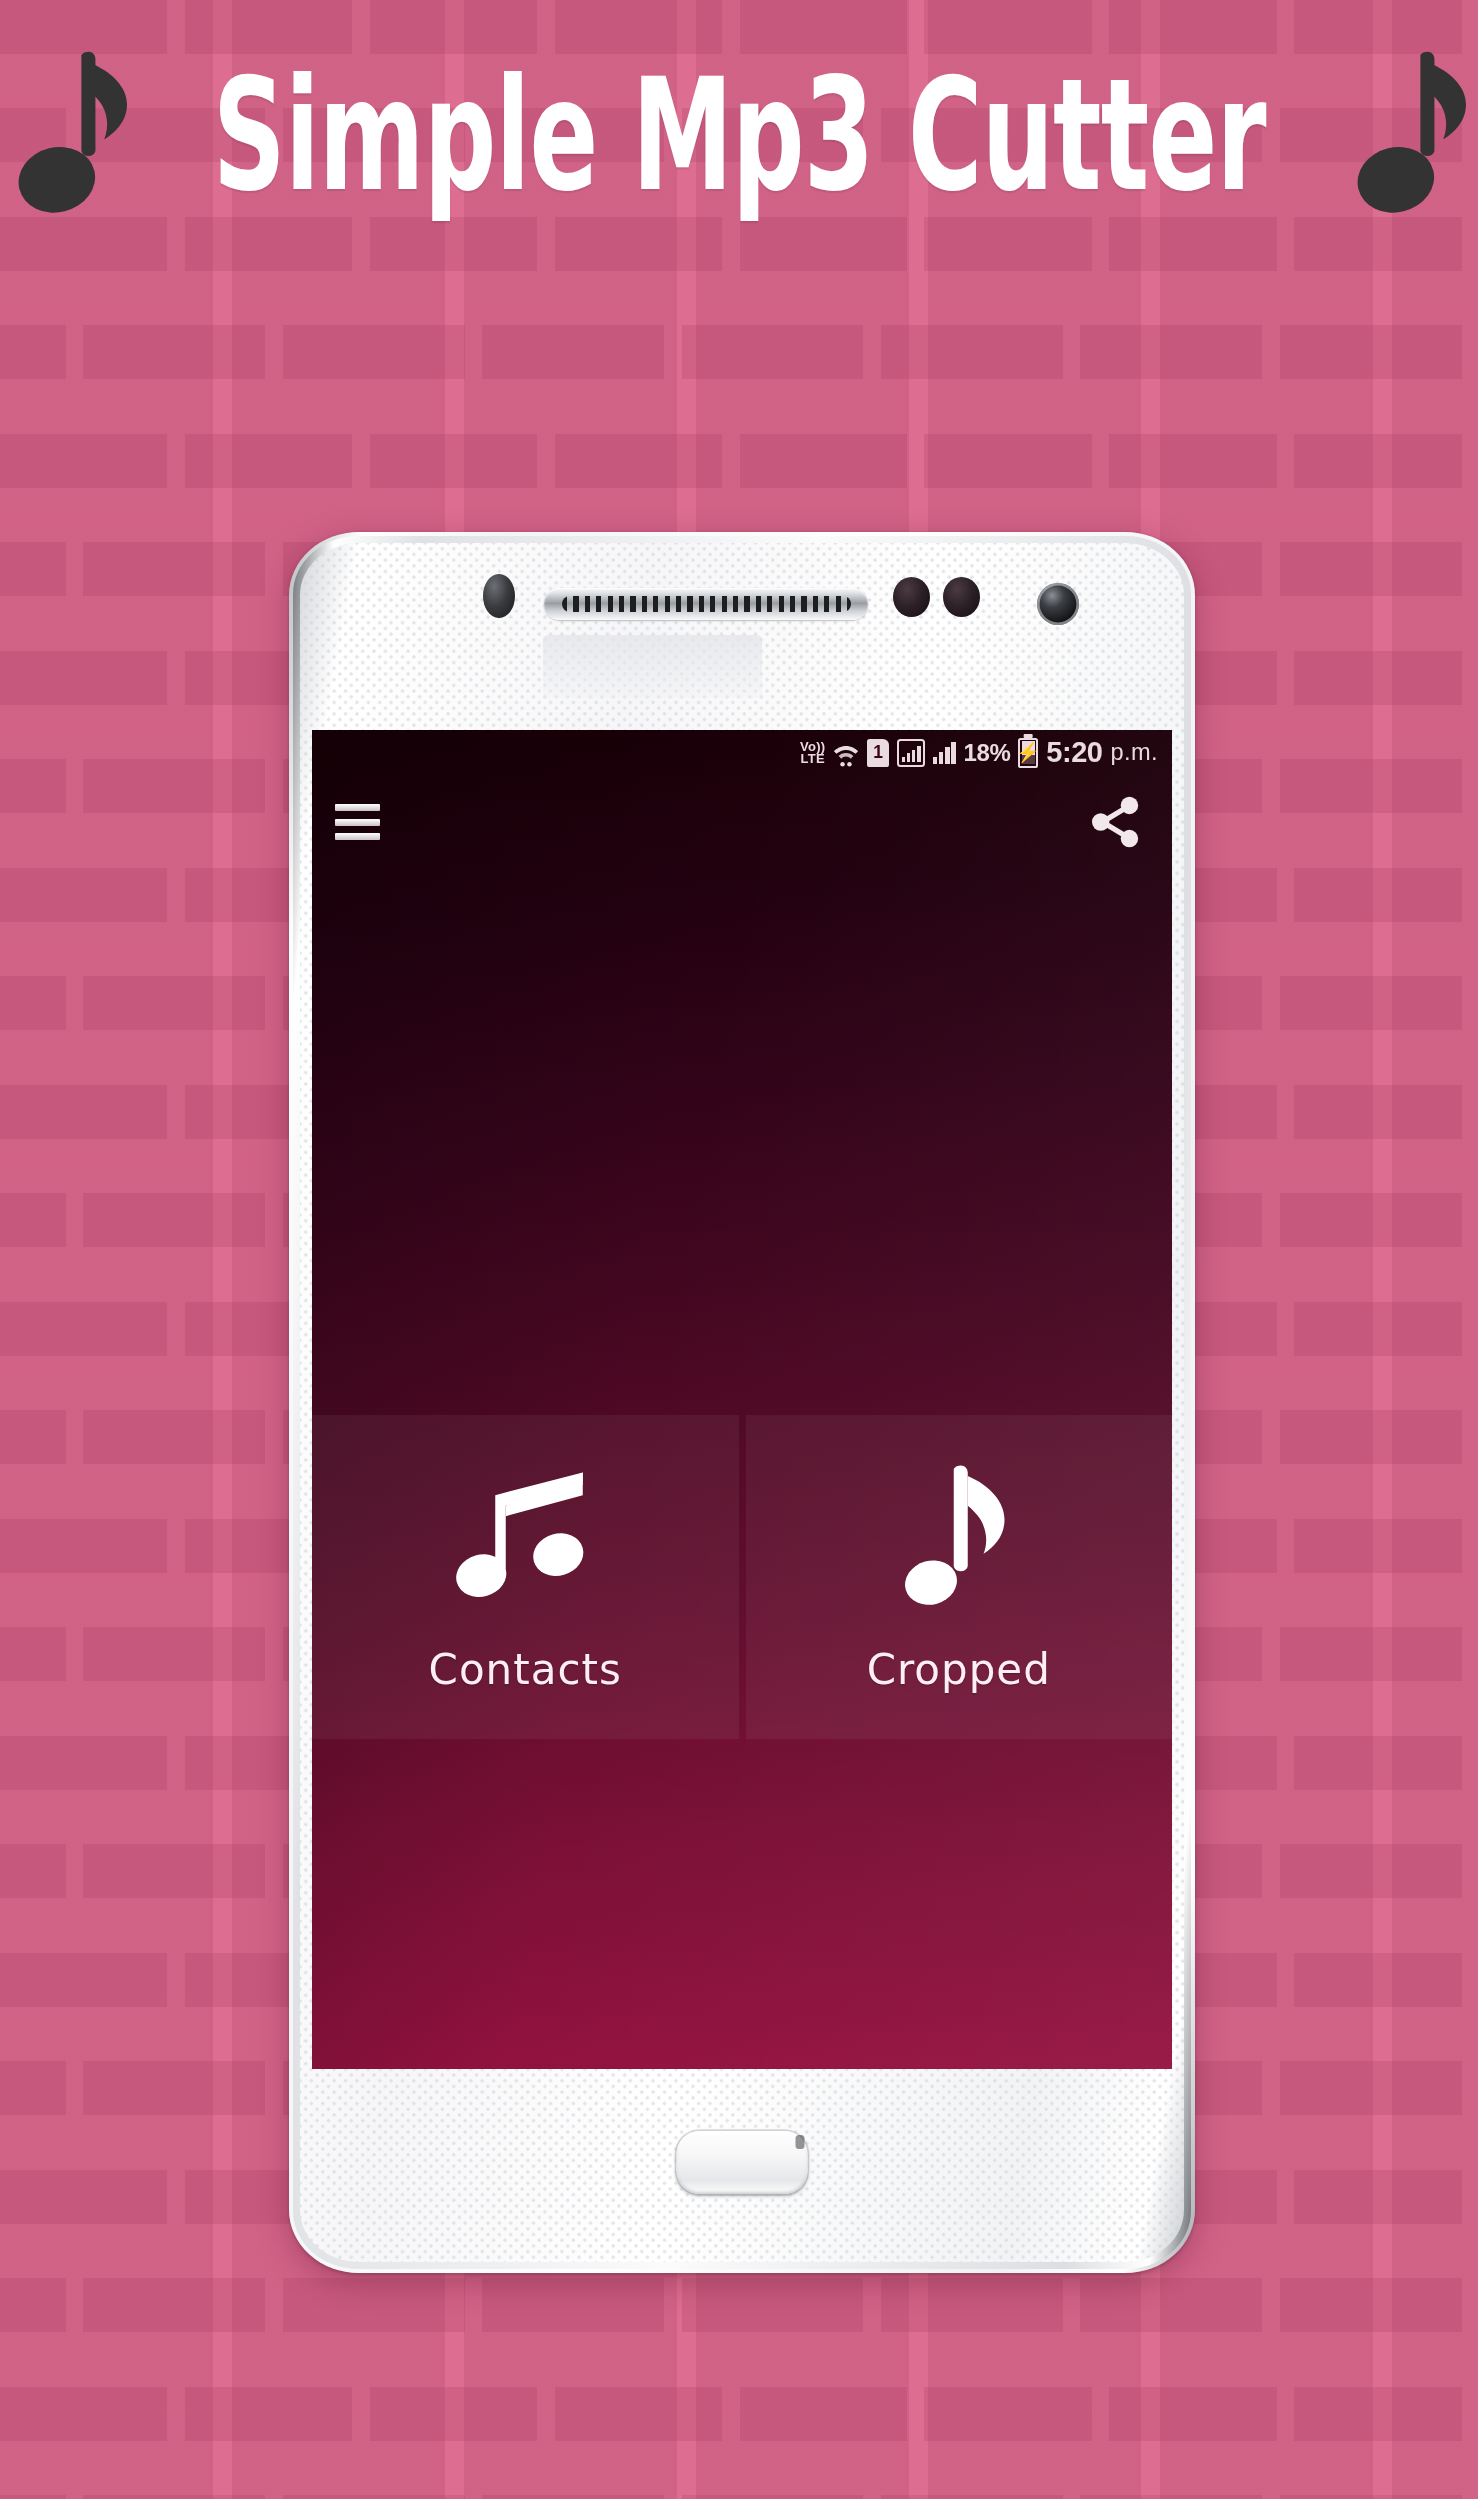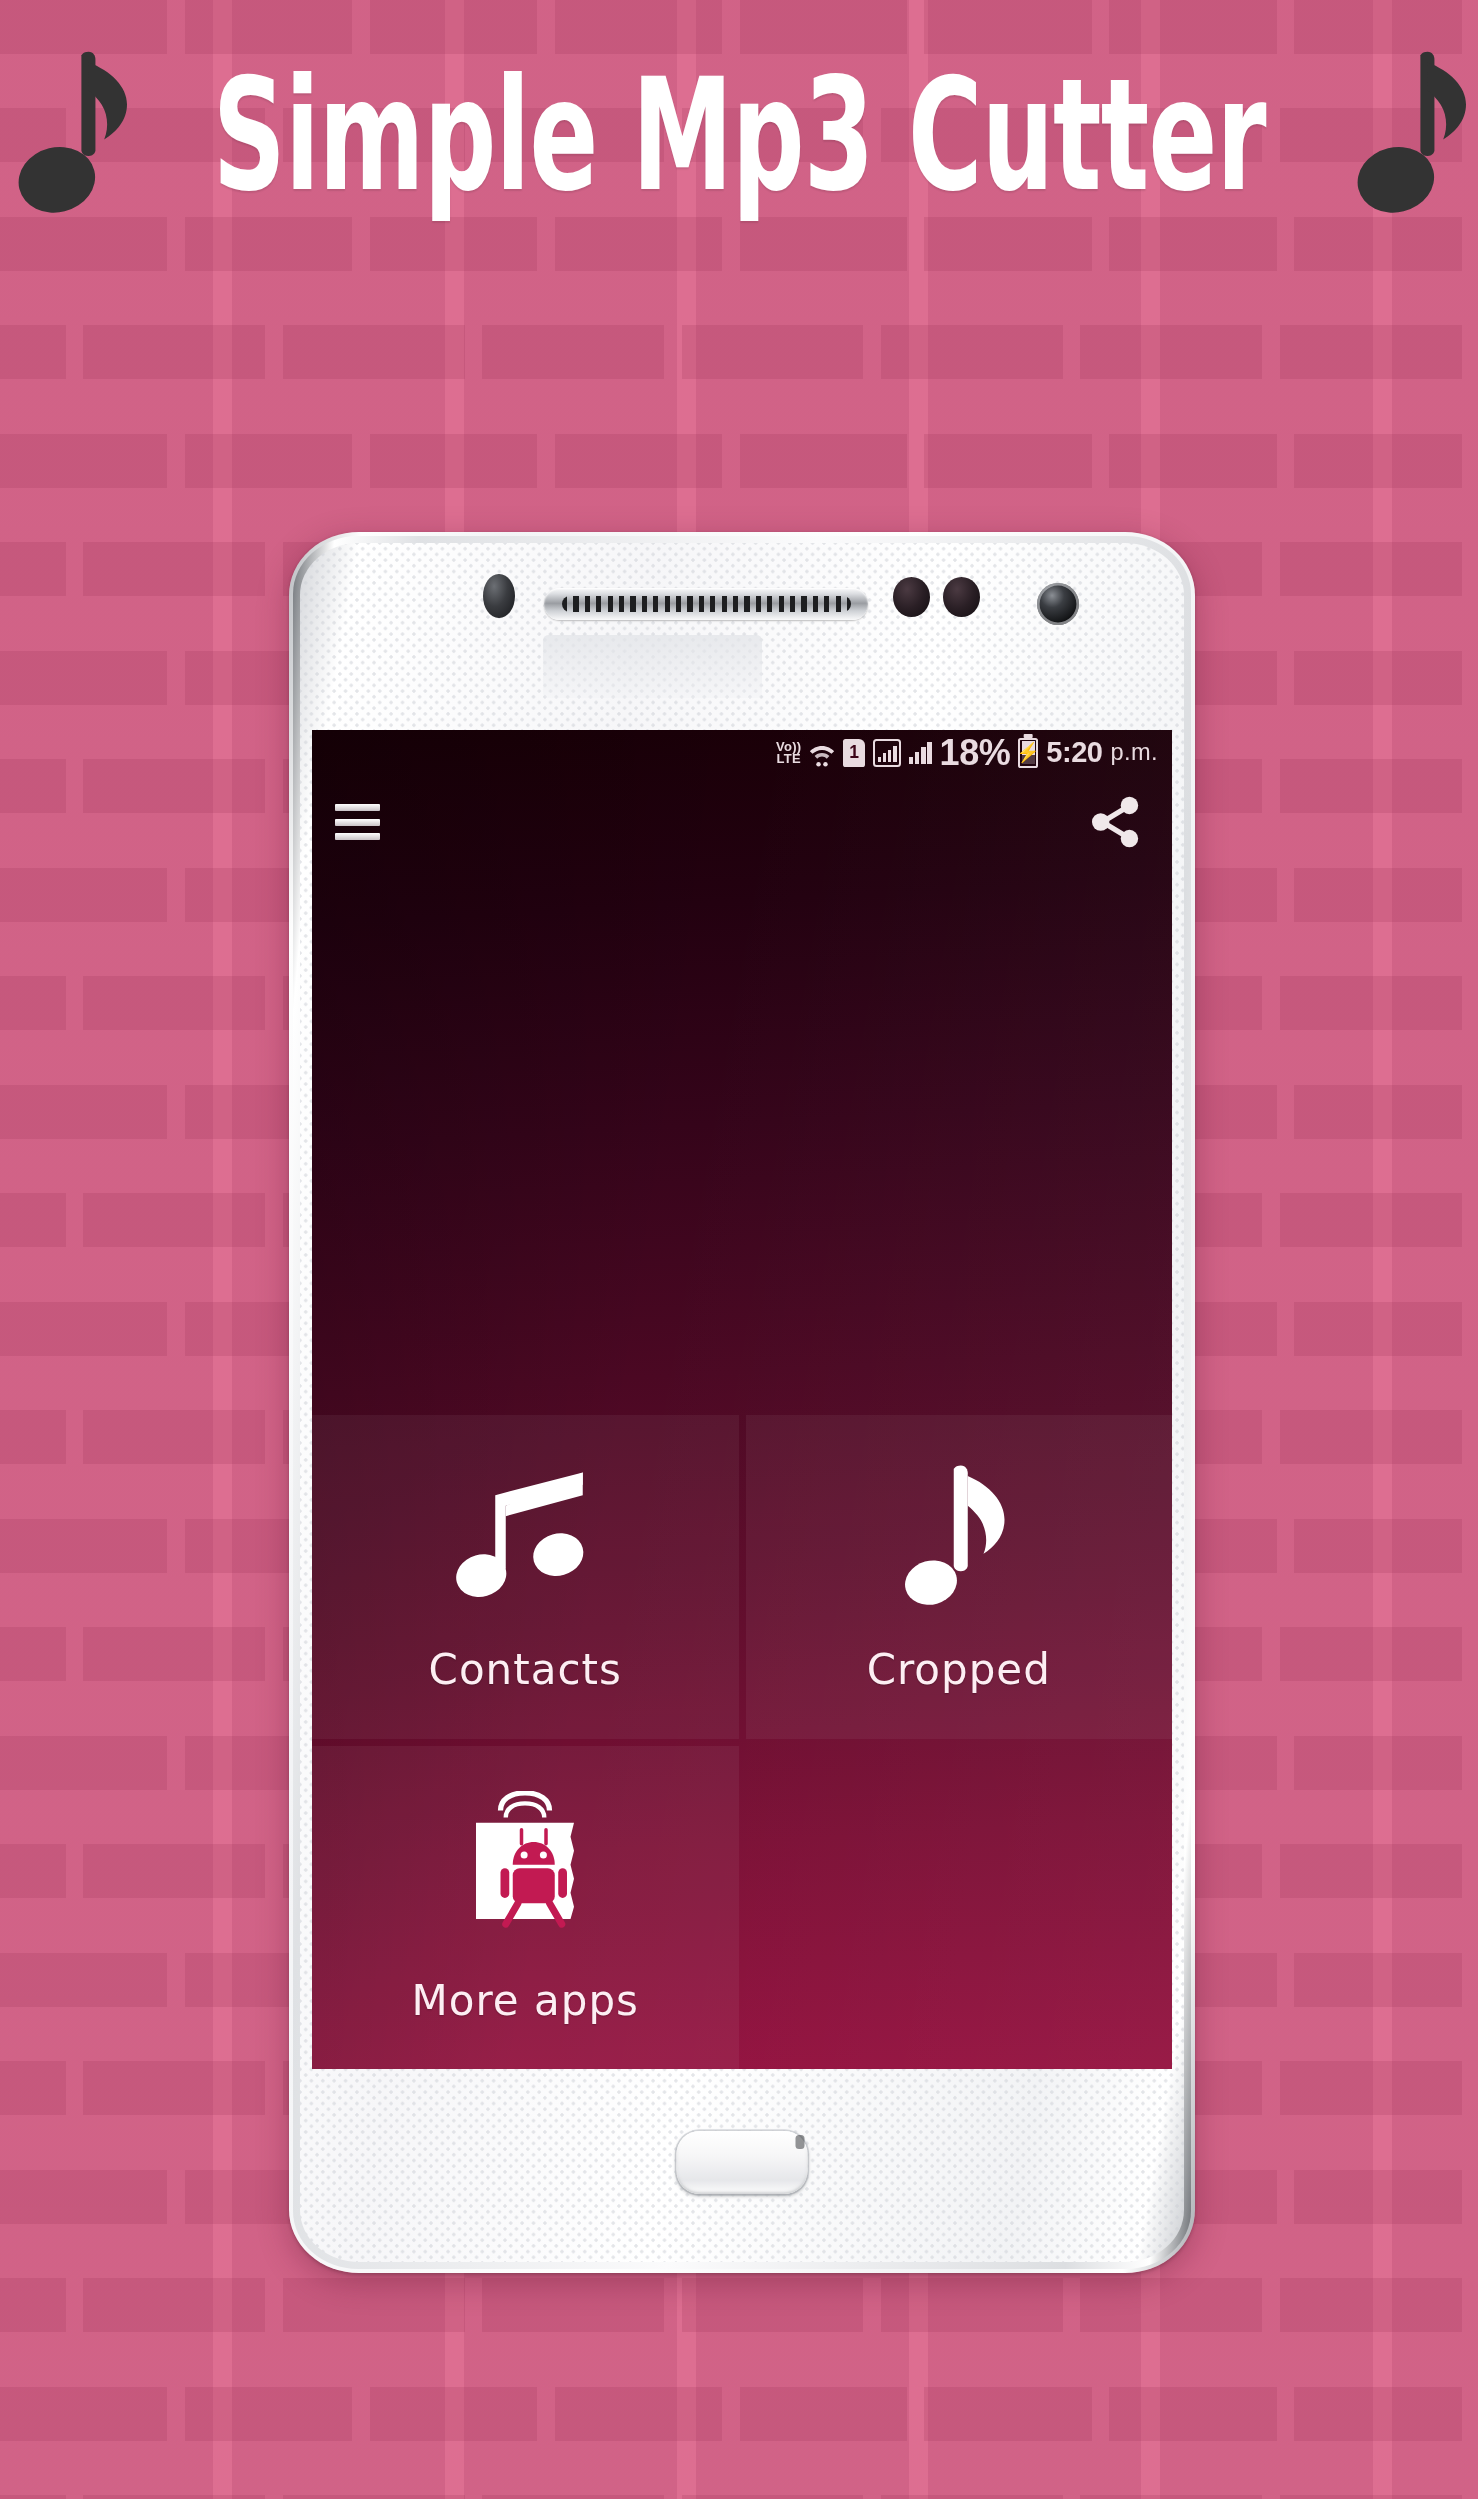--- a/index.html
+++ b/index.html
@@ -169,21 +169,21 @@
   .bars i { display:block; width:3.5px; background:#e9dbe0; }
   .bars i:nth-child(1){height:5.2px}
   .bars i:nth-child(2){height:8.7px}
   .bars i:nth-child(3){height:12.2px}
   .bars i:nth-child(4){height:15.7px}
   #signal-bars .bars i { width:4.4px; }
   #signal-bars .bars i:nth-child(1){height:7px}
   #signal-bars .bars i:nth-child(2){height:11.4px}
   #signal-bars .bars i:nth-child(3){height:16.6px}
   #signal-bars .bars i:nth-child(4){height:22px}
-  #battery-pct { font-size:36px; font-weight:bold; letter-spacing:-0.4px; }
+  #battery-pct { font-size:24px; font-weight:bold; letter-spacing:-0.4px; }
   #battery-icon {
     width:20px; height:30px; border:2.2px solid #e9dbe0; border-radius:2.6px;
     position:relative; display:flex; align-items:center; justify-content:center;
   }
   #battery-icon::before {
     content:""; position:absolute; top:-5.2px; left:50%; transform:translateX(-50%);
     width:8.7px; height:3.5px; background:#e9dbe0; border-radius:0.9px;
   }
   #battery-icon::after {
     content:""; position:absolute; inset:1.3px;
@@ -623,36 +623,18 @@
         <div class="tile-icon">
           <svg width="140" height="149" viewBox="0 0 160 170">
             <path d="M74 10 c0 0 2 -4 8 -4 c6 0 8 5 8 9 l0 106 c0 0 -1 6 -8 6 c-7 0 -8 -6 -8 -6 z" fill="#ffffff"></path>
             <path d="M90 18 c26 11 42 30 42 50 c0 18 -11 31 -24 39 c6 -14 3 -32 -7 -44 c-4 -5 -7 -8 -11 -11 z" fill="#ffffff"></path>
             <ellipse cx="48" cy="140" rx="30" ry="25" fill="#ffffff" transform="rotate(-16 48 140)"></ellipse>
           </svg>
         </div>
         <div class="tile-label">Cropped</div>
       </div>
 
-      <div class="tile">
-        <div class="tile-icon">
-          <svg width="140" height="149" viewBox="0 0 160 170">
-            <path d="M52 22 c0 -12 11 -20 28 -20 c17 0 28 8 28 20" stroke="#ffffff" stroke-width="6" fill="none"></path>
-            <path d="M58 30 c0 -10 9 -16 22 -16 c13 0 22 6 22 16" stroke="#ffffff" stroke-width="5" fill="none"></path>
-            <path d="M24 36 l112 0 l-4 16 l4 16 l-4 16 l4 16 l-4 16 l4 16 l-4 14 l-108 0 z" fill="#ffffff"></path>
-            <path d="M76 60 l0 -16 M104 60 l0 -16" stroke="#c21a52" stroke-width="4" stroke-linecap="round"></path>
-            <path d="M66 84 c0 -16 11 -26 24 -26 c13 0 24 10 24 26 z" fill="#c21a52"></path>
-            <rect x="66" y="88" width="48" height="40" rx="8" fill="#c21a52"></rect>
-            <circle cx="79" cy="73" r="4" fill="#ffffff"></circle>
-            <circle cx="101" cy="73" r="4" fill="#ffffff"></circle>
-            <rect x="52" y="88" width="10" height="34" rx="5" fill="#c21a52"></rect>
-            <rect x="118" y="88" width="10" height="34" rx="5" fill="#c21a52"></rect>
-            <path d="M72 128 l-14 24 M108 128 l14 24" stroke="#c21a52" stroke-width="8" stroke-linecap="round"></path>
-          </svg>
-        </div>
-        <div class="tile-label">More apps</div>
-      </div>
     </div>
   </div>
 
   <div id="home-button"></div>
 </div>
 
 
 </body></html>

